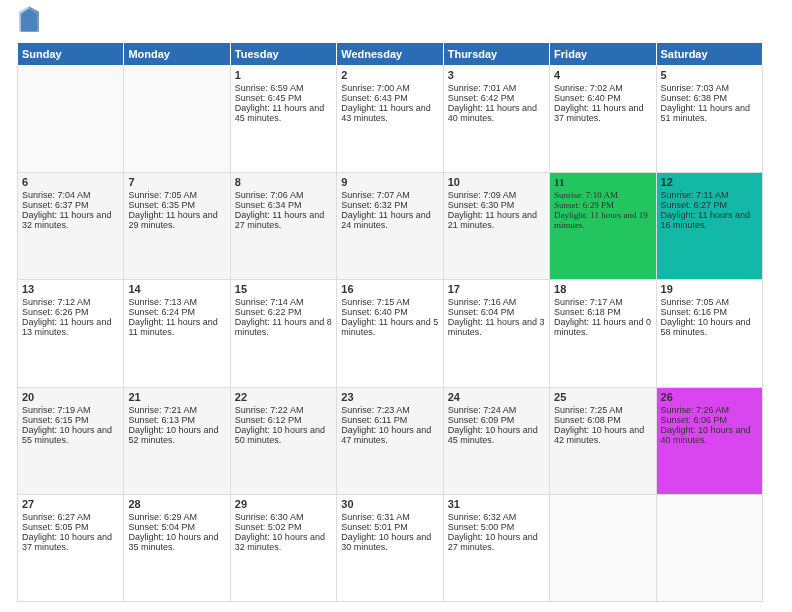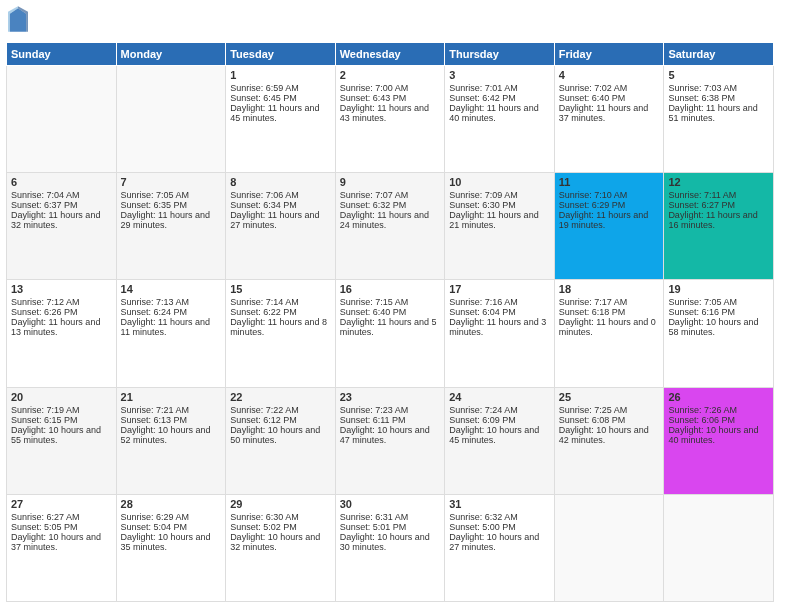--- a/index.html
+++ b/index.html
@@ -6,21 +6,21 @@
     body {
       width: 792px;
       height: 612px;
       font-family: Arial, sans-serif;
       background: #fff;
       overflow: hidden;
     }
     .page {
       width: 780px;
       height: 612px;
-      padding: 10px 6px;
+      padding: 10px 17px;
       display: flex;
       flex-direction: column;
     }
     .header {
       display: flex;
       justify-content: space-between;
       align-items: flex-start;
       margin-bottom: 8px;
     }
     .logo {
@@ -192,21 +192,21 @@
             <div>Sunrise: 7:07 AM</div>
             <div>Sunset: 6:32 PM</div>
             <div>Daylight: 11 hours and 24 minutes.</div>
           </td>
           <td style="background: rgb(245, 245, 245);">
             <span class="day-num">10</span>
             <div>Sunrise: 7:09 AM</div>
             <div>Sunset: 6:30 PM</div>
             <div>Daylight: 11 hours and 21 minutes.</div>
           </td>
-          <td style="background: #0ea5e9;">
+          <td style="background: #22c55e; font-family: Liberation Serif, serif;">
             <span class="day-num">11</span>
             <div>Sunrise: 7:10 AM</div>
             <div>Sunset: 6:29 PM</div>
             <div>Daylight: 11 hours and 19 minutes.</div>
           </td>
           <td style="background: #14b8a6;">
             <span class="day-num">12</span>
             <div>Sunrise: 7:11 AM</div>
             <div>Sunset: 6:27 PM</div>
             <div>Daylight: 11 hours and 16 minutes.</div>

